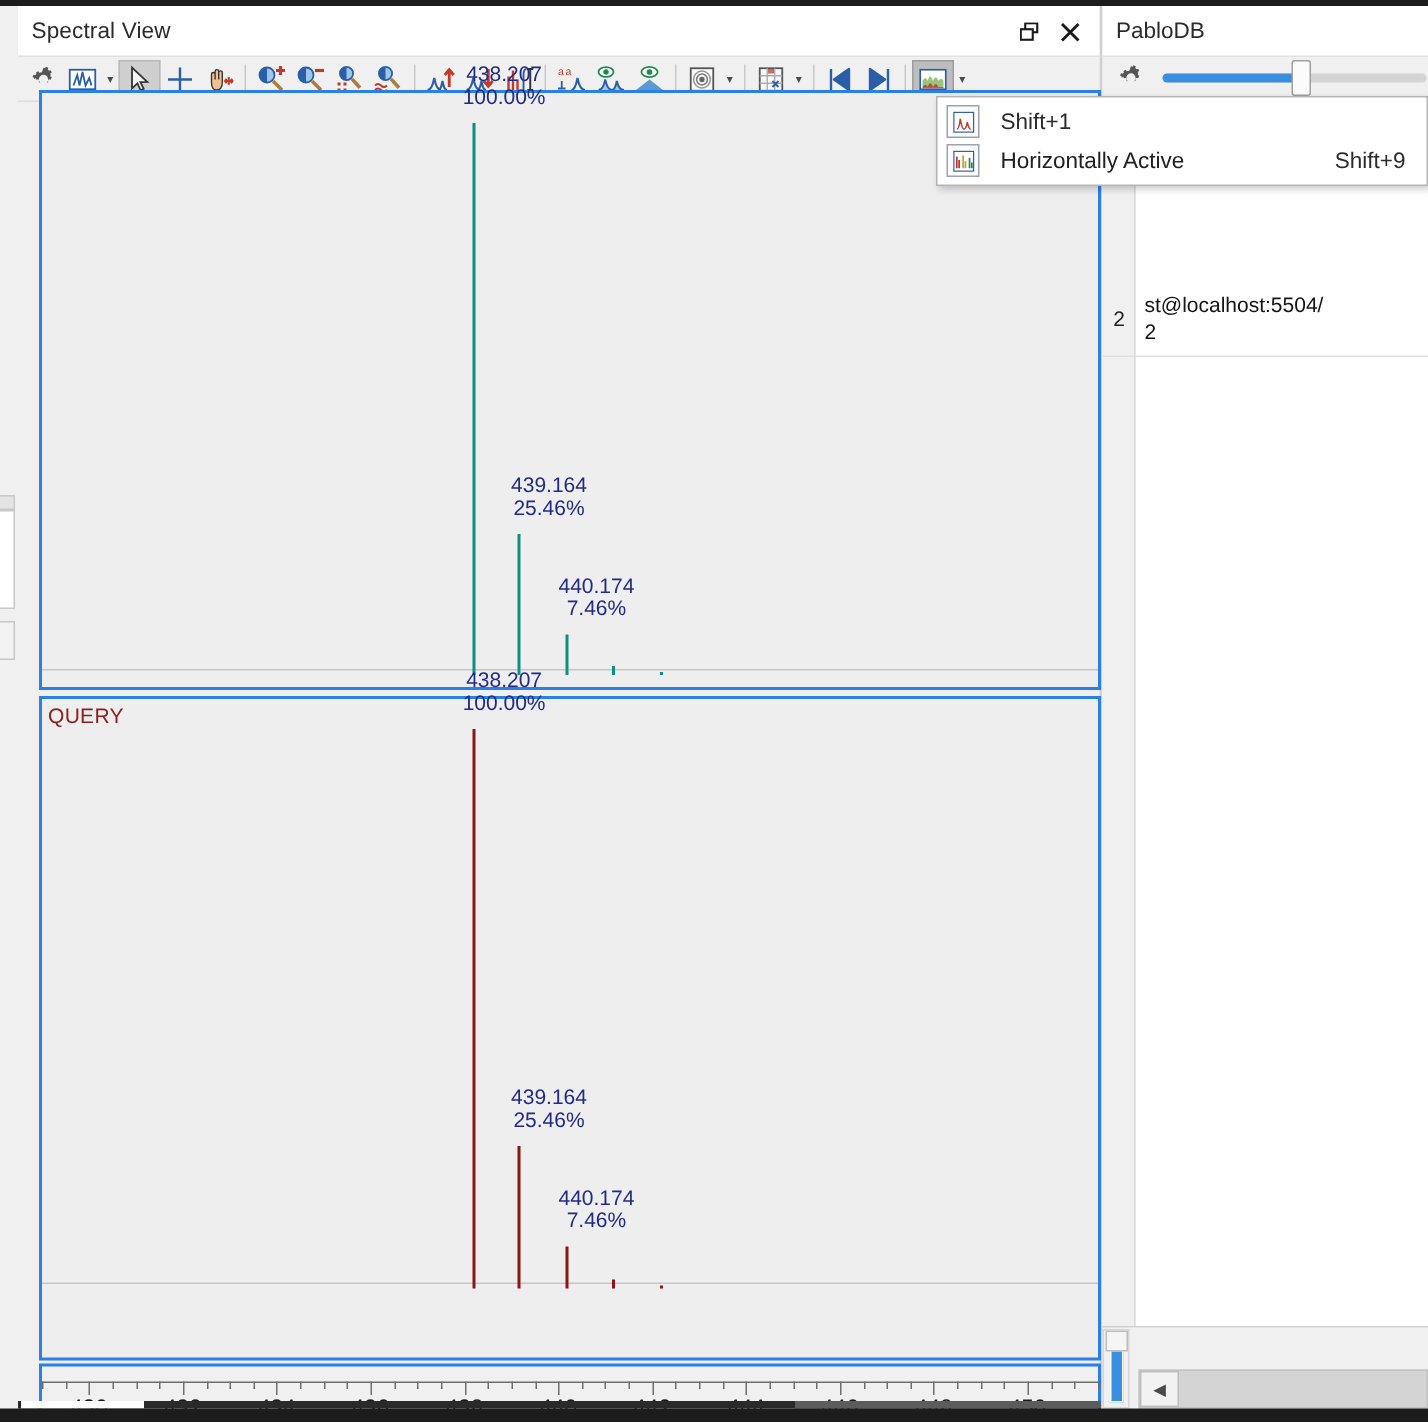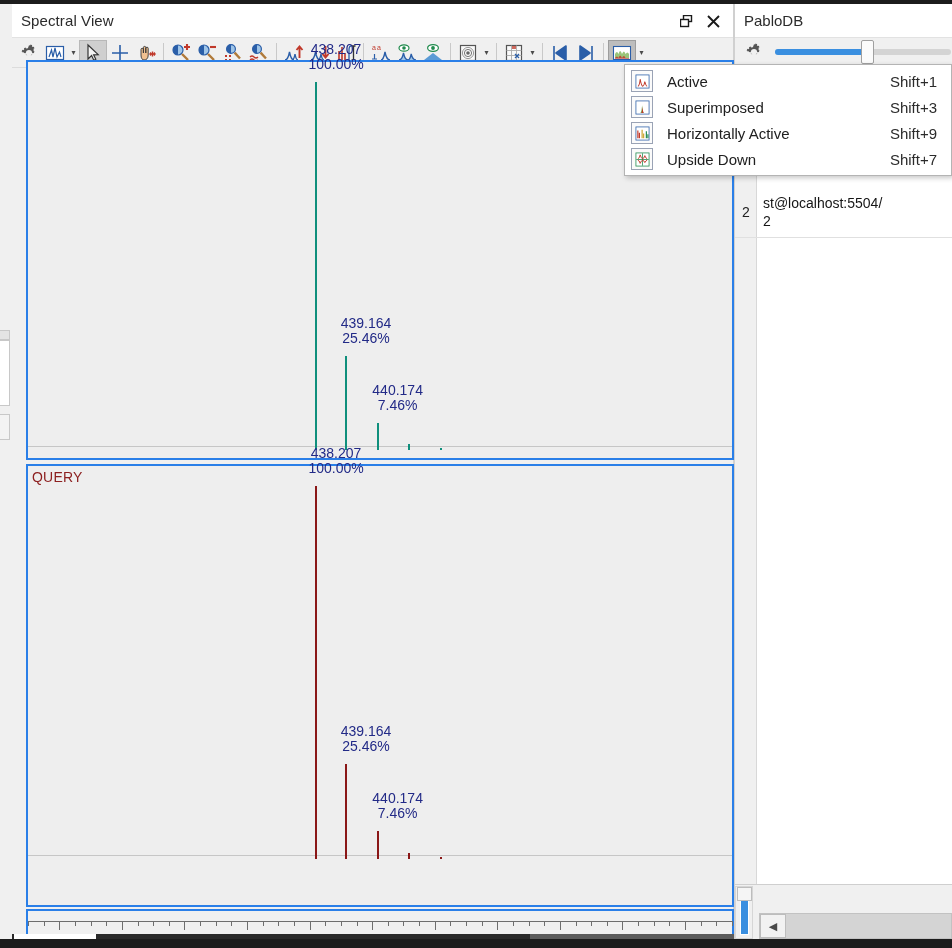--- a/index.html
+++ b/index.html
@@ -581,58 +581,33 @@
 
     <div class="menu" id="layout-menu">
         <div class="menu-item">
           <span class="menu-ico">
             <svg style="width:17px;height:17px;display:block" viewBox="0 0 22 22">
               <rect x="2.5" y="2.5" width="17" height="17" fill="#fff" stroke="#2a5ea8" stroke-width="1"></rect>
               <path d="M5 17 q2 0 3-9 Q9.5 17 11.5 17" fill="none" stroke="#c0392b" stroke-width="1.3"></path>
               <path d="M11 17 q2 0 3-6 Q15.5 17 17 17" fill="none" stroke="#c0392b" stroke-width="1.3"></path>
             </svg>
           </span>
-          <span class="menu-label">Active</span>
           <span class="menu-shortcut">Shift+1</span>
-        </div>
-        <div class="menu-item">
-          <span class="menu-ico">
-            <svg style="width:17px;height:17px;display:block" viewBox="0 0 22 22">
-              <rect x="2.5" y="2.5" width="17" height="17" fill="#fff" stroke="#2a5ea8" stroke-width="1"></rect>
-              <path d="M8 18 q1.5 0 2.5-10 Q11.5 18 13 18 Z" fill="#7ab85a"></path>
-              <path d="M9.2 18 q1-0 1.8-8 Q11.8 18 12.6 18 Z" fill="#c0392b"></path>
-            </svg>
-          </span>
-          <span class="menu-label">Superimposed</span>
-          <span class="menu-shortcut">Shift+3</span>
         </div>
         <div class="menu-item">
           <span class="menu-ico">
             <svg style="width:17px;height:17px;display:block" viewBox="0 0 22 22">
               <rect x="2.5" y="2.5" width="17" height="17" fill="#fff" stroke="#2a5ea8" stroke-width="1"></rect>
               <path d="M5 17 V7 M7 17 V10" stroke="#c0392b" stroke-width="1.5"></path>
               <path d="M10.5 17 V6 M12.5 17 V11" stroke="#c9a227" stroke-width="1.5"></path>
               <path d="M16 17 V8 M18 17 V12" stroke="#1f8a4c" stroke-width="1.5"></path>
             </svg>
           </span>
           <span class="menu-label">Horizontally Active</span>
           <span class="menu-shortcut">Shift+9</span>
-        </div>
-        <div class="menu-item">
-          <span class="menu-ico">
-            <svg style="width:17px;height:17px;display:block" viewBox="0 0 22 22">
-              <rect x="2.5" y="2.5" width="17" height="17" fill="#fff" stroke="#1f8a4c" stroke-width="1"></rect>
-              <path d="M3 11 H19" stroke="#1f8a4c" stroke-width="1"></path>
-              <path d="M11 3 V19" stroke="#1f8a4c" stroke-width="1"></path>
-              <path d="M5 10 q2 0 3-5 Q9.5 10 11 10 q2 0 3-4 Q15.5 10 17 10" fill="none" stroke="#c0392b" stroke-width="1.2"></path>
-              <path d="M5 12 q2 0 3 4 Q9.5 12 11 12 q2 0 3 3 Q15.5 12 17 12" fill="none" stroke="#c0392b" stroke-width="1.2"></path>
-            </svg>
-          </span>
-          <span class="menu-label">Upside Down</span>
-          <span class="menu-shortcut">Shift+7</span>
         </div>
       </div>
 
   </div>
 
   <div class="scores-window">
     <div class="scores-title-bar">
       <div class="scores-title-text">PabloDB</div>
     </div>
     <div class="scores-toolbar">

